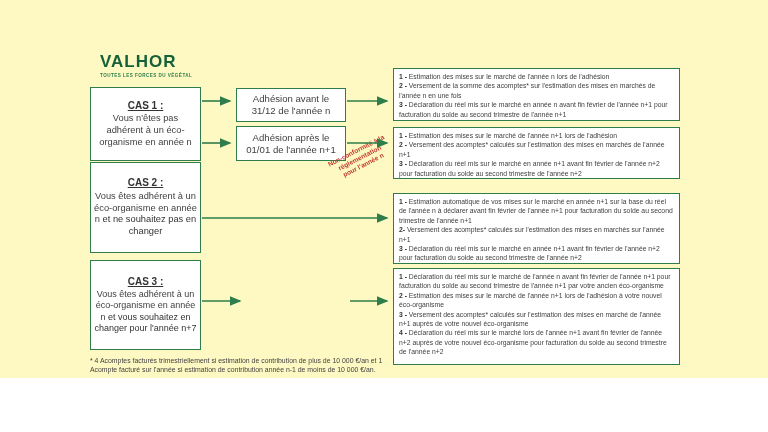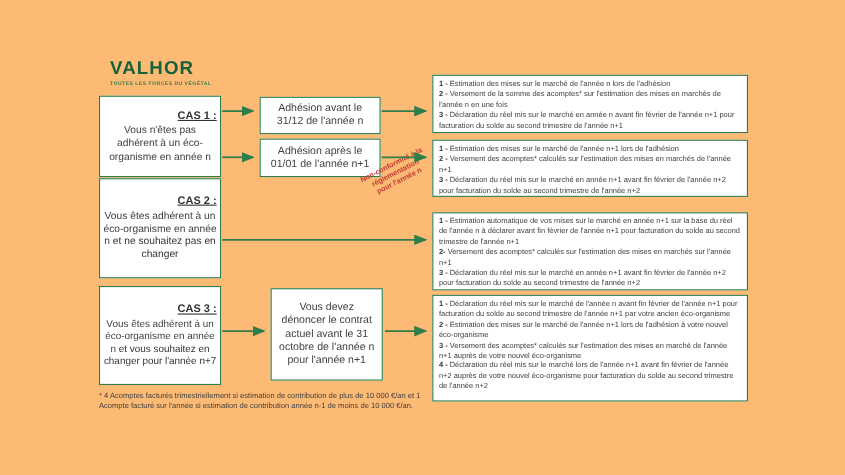--- a/index.html
+++ b/index.html
@@ -1,27 +1,27 @@
 <!DOCTYPE html>
 <html><head>
 <meta charset="utf-8">
 <style>
   html,body{margin:0;padding:0;background:#ffffff;}
   #canvas{
-    position:relative;width:768px;height:432px;background:#fdba74;overflow:hidden;
+    position:relative;width:768px;height:378px;background:#fef9c3;overflow:hidden;
     font-family:"Liberation Sans", sans-serif;color:#3f3f3f;
   }
   
   .logo{position:absolute;left:100px;top:53px;width:110px;}
   .logo-brand{font-size:17px;font-weight:bold;color:#14613a;letter-spacing:1px;line-height:1;}
   .logo-tagline{font-size:4.6px;font-weight:bold;color:#2e7d4a;letter-spacing:.45px;margin-top:3px;white-space:nowrap;}
   
   .gbox{position:absolute;border:1.6px solid #2e7d4a;background:#ffffff;box-sizing:border-box;}
   
-  .case-box{display:flex;flex-direction:column;align-items:flex-end;justify-content:center;text-align:center;
+  .case-box{display:flex;flex-direction:column;align-items:center;justify-content:center;text-align:center;
     font-size:9.3px;line-height:1.26;padding:2px 3px;}
   .case-title{font-weight:bold;text-decoration:underline;font-size:10px;margin-bottom:1px;color:#333;}
   .case-body b{font-weight:normal;color:#333;}
   
   .step-box{display:flex;align-items:center;justify-content:center;text-align:center;
     font-size:9.6px;line-height:1.25;padding:2px 4px;}
   
   .outcome-box{font-size:6.8px;line-height:1.38;padding:3px 5px;color:#3f3f3f;}
   .outcome-item b{font-weight:bold;color:#333;}
   
@@ -56,23 +56,20 @@
   <div class="gbox case-box" style="left:90px;top:260px;width:111px;height:90px;font-size:9px;">
     <div class="case-title">CAS 3 :</div>
     <div class="case-body"><span>Vous êtes adhérent à un éco-organisme en année n </span><b>et vous souhaitez en changer pour l'année n+7</b></div>
   </div>
 
   <div class="gbox step-box" style="left:236px;top:88px;width:110px;height:34px;">
     <span>Adhésion avant le 31/12 de l'année n</span>
   </div>
   <div class="gbox step-box" style="left:236px;top:126px;width:110px;height:35px;">
     <span>Adhésion après le 01/01 de l'année n+1</span>
-  </div>
-  <div class="gbox step-box" style="left:246px;top:262px;width:102px;height:84px;">
-    <span>Vous devez dénoncer le contrat actuel avant le 31 octobre de l'année n pour l'année n+1</span>
   </div>
 
   <div class="warning">
     <div>Non-conformité à la</div>
     <div>réglementation</div>
     <div>pour l'année n</div>
   </div>
 
   <div class="gbox outcome-box" style="left:393px;top:68px;width:287px;height:53px;">
     <div class="outcome-item"><b>1 -</b><span> Estimation des mises sur le marché de l'année n lors de l'adhésion</span></div>

